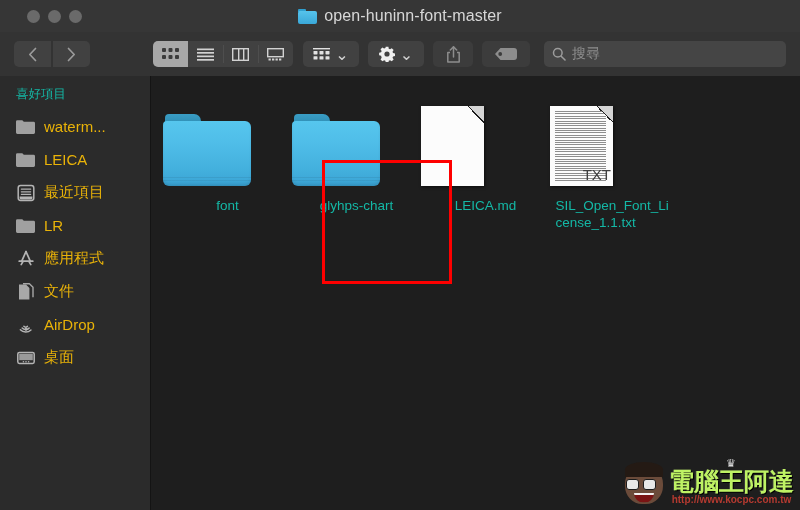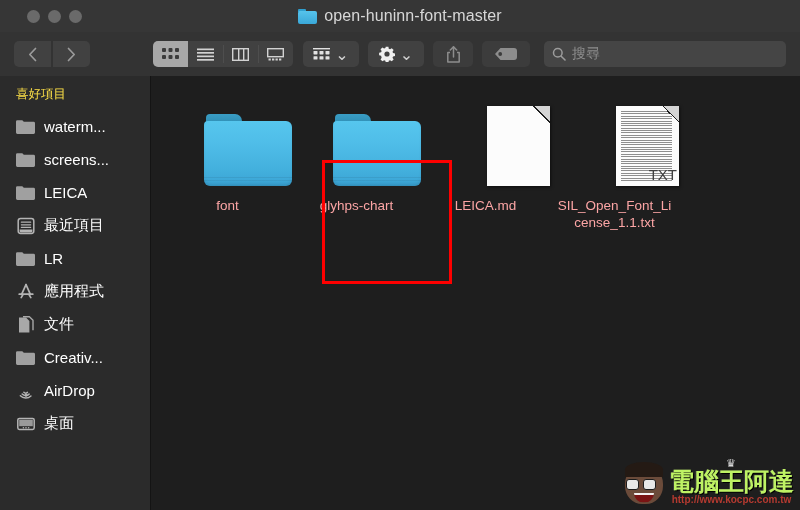--- a/index.html
+++ b/index.html
@@ -117,60 +117,60 @@
   .body { flex: 1; display: flex; min-height: 0; }
 
   .sidebar {
     width: 151px; flex: 0 0 151px;
     background: #2b2b2b;
     border-right: 1px solid #141414;
     padding-top: 10px;
     overflow: hidden;
   }
   .side-header {
-    color: #fde047; font-size: 12.5px;
+    color: #14b8a6; font-size: 12.5px;
     padding: 0 0 7px 16px;
   }
   .side-item {
     height: 33px;
     display: flex; align-items: center;
     padding-left: 16px; gap: 9px;
   }
   .side-icon {
     width: 19px; height: 19px; flex: 0 0 19px;
     display: flex; align-items: center; justify-content: center;
     color: #a0a0a0;
   }
   .side-label {
-    color: #ffffff; font-size: 15px;
+    color: #eab308; font-size: 15px;
     white-space: nowrap; overflow: hidden;
   }
 
   .content {
     flex: 1; position: relative;
     background: #1e1e1e;
     padding: 12px 0 0 0;
   }
   .grid {
     display: flex;
     padding-left: 12px;
   }
   .item {
     width: 129px;
     display: flex; flex-direction: column; align-items: center;
     padding-top: 6px;
   }
   .item .thumb {
     height: 92px; width: 100%;
-    display: flex; align-items: flex-end; justify-content: flex-end;
+    display: flex; align-items: flex-end; justify-content: flex-start;
   }
   .item .label {
     margin-top: 11px;
-    color: #fca5a5; font-size: 13.5px;
-    text-align: center; line-height: 17px;
+    color: #14b8a6; font-size: 13.5px;
+    text-align: left; line-height: 17px;
     max-width: 118px;
     word-break: break-word;
   }
 
   
   .folder { position: relative; width: 88px; height: 72px; }
   .folder .tab {
     position: absolute; left: 2px; top: 0;
     width: 36px; height: 9px;
     background: linear-gradient(#3a9dc4, #2f8fb6);
@@ -408,28 +408,20 @@
 
       <div class="side-item">
         <span class="side-icon">
           <svg width="19" height="15" viewBox="0 0 19 15">
               <path d="M0 2.6a1.4 1.4 0 0 1 1.4-1.4h4.9l1.5 1.6h9.8A1.4 1.4 0 0 1 19 4.2v9.4a1.4 1.4 0 0 1-1.4 1.4H1.4A1.4 1.4 0 0 1 0 13.6z" fill="#a0a0a0"></path>
             </svg>
         </span>
         <span class="side-label">waterm...</span>
       </div>
 
-      <div class="side-item">
-        <span class="side-icon">
-          <svg width="19" height="15" viewBox="0 0 19 15">
-              <path d="M0 2.6a1.4 1.4 0 0 1 1.4-1.4h4.9l1.5 1.6h9.8A1.4 1.4 0 0 1 19 4.2v9.4a1.4 1.4 0 0 1-1.4 1.4H1.4A1.4 1.4 0 0 1 0 13.6z" fill="#a0a0a0"></path>
-            </svg>
-        </span>
-        <span class="side-label">screens...</span>
-      </div>
 
 
       <div class="side-item">
         <span class="side-icon">
           <svg width="19" height="15" viewBox="0 0 19 15">
               <path d="M0 2.6a1.4 1.4 0 0 1 1.4-1.4h4.9l1.5 1.6h9.8A1.4 1.4 0 0 1 19 4.2v9.4a1.4 1.4 0 0 1-1.4 1.4H1.4A1.4 1.4 0 0 1 0 13.6z" fill="#a0a0a0"></path>
             </svg>
         </span>
         <span class="side-label">LEICA</span>
       </div>
@@ -474,28 +466,20 @@
       <div class="side-item">
         <span class="side-icon">
           <svg width="18" height="18" viewBox="0 0 18 18">
             <path d="M2 1.6 H9 L12.4 5 V16.4 H2 Z" fill="#a8a8a8"></path>
             <path d="M6 .8 H12.4 L16 4.2 V14.2" fill="none" stroke="#a8a8a8" stroke-width="1.4" stroke-linejoin="round"></path>
           </svg>
         </span>
         <span class="side-label">文件</span>
       </div>
 
-      <div class="side-item">
-        <span class="side-icon">
-          <svg width="19" height="15" viewBox="0 0 19 15">
-              <path d="M0 2.6a1.4 1.4 0 0 1 1.4-1.4h4.9l1.5 1.6h9.8A1.4 1.4 0 0 1 19 4.2v9.4a1.4 1.4 0 0 1-1.4 1.4H1.4A1.4 1.4 0 0 1 0 13.6z" fill="#a0a0a0"></path>
-            </svg>
-        </span>
-        <span class="side-label">Creativ...</span>
-      </div>
 
       <div class="side-item">
         <span class="side-icon">
           <svg width="18" height="18" viewBox="0 0 18 18">
             <g fill="none" stroke="#b4b4b4" stroke-linecap="round">
               <path d="M9 16 A7.6 7.6 0 0 1 1.6 8.4" stroke-width="1.5" transform="rotate(-45 9 9)"></path>
               <path d="M9 13.4 A5 5 0 0 1 4.2 8.4" stroke-width="1.5" transform="rotate(-45 9 9)"></path>
               <path d="M9 11 A2.6 2.6 0 0 1 6.6 8.4" stroke-width="1.5" transform="rotate(-45 9 9)"></path>
             </g>
             <circle cx="9" cy="13.2" r="1.5" fill="#b4b4b4"></circle>

